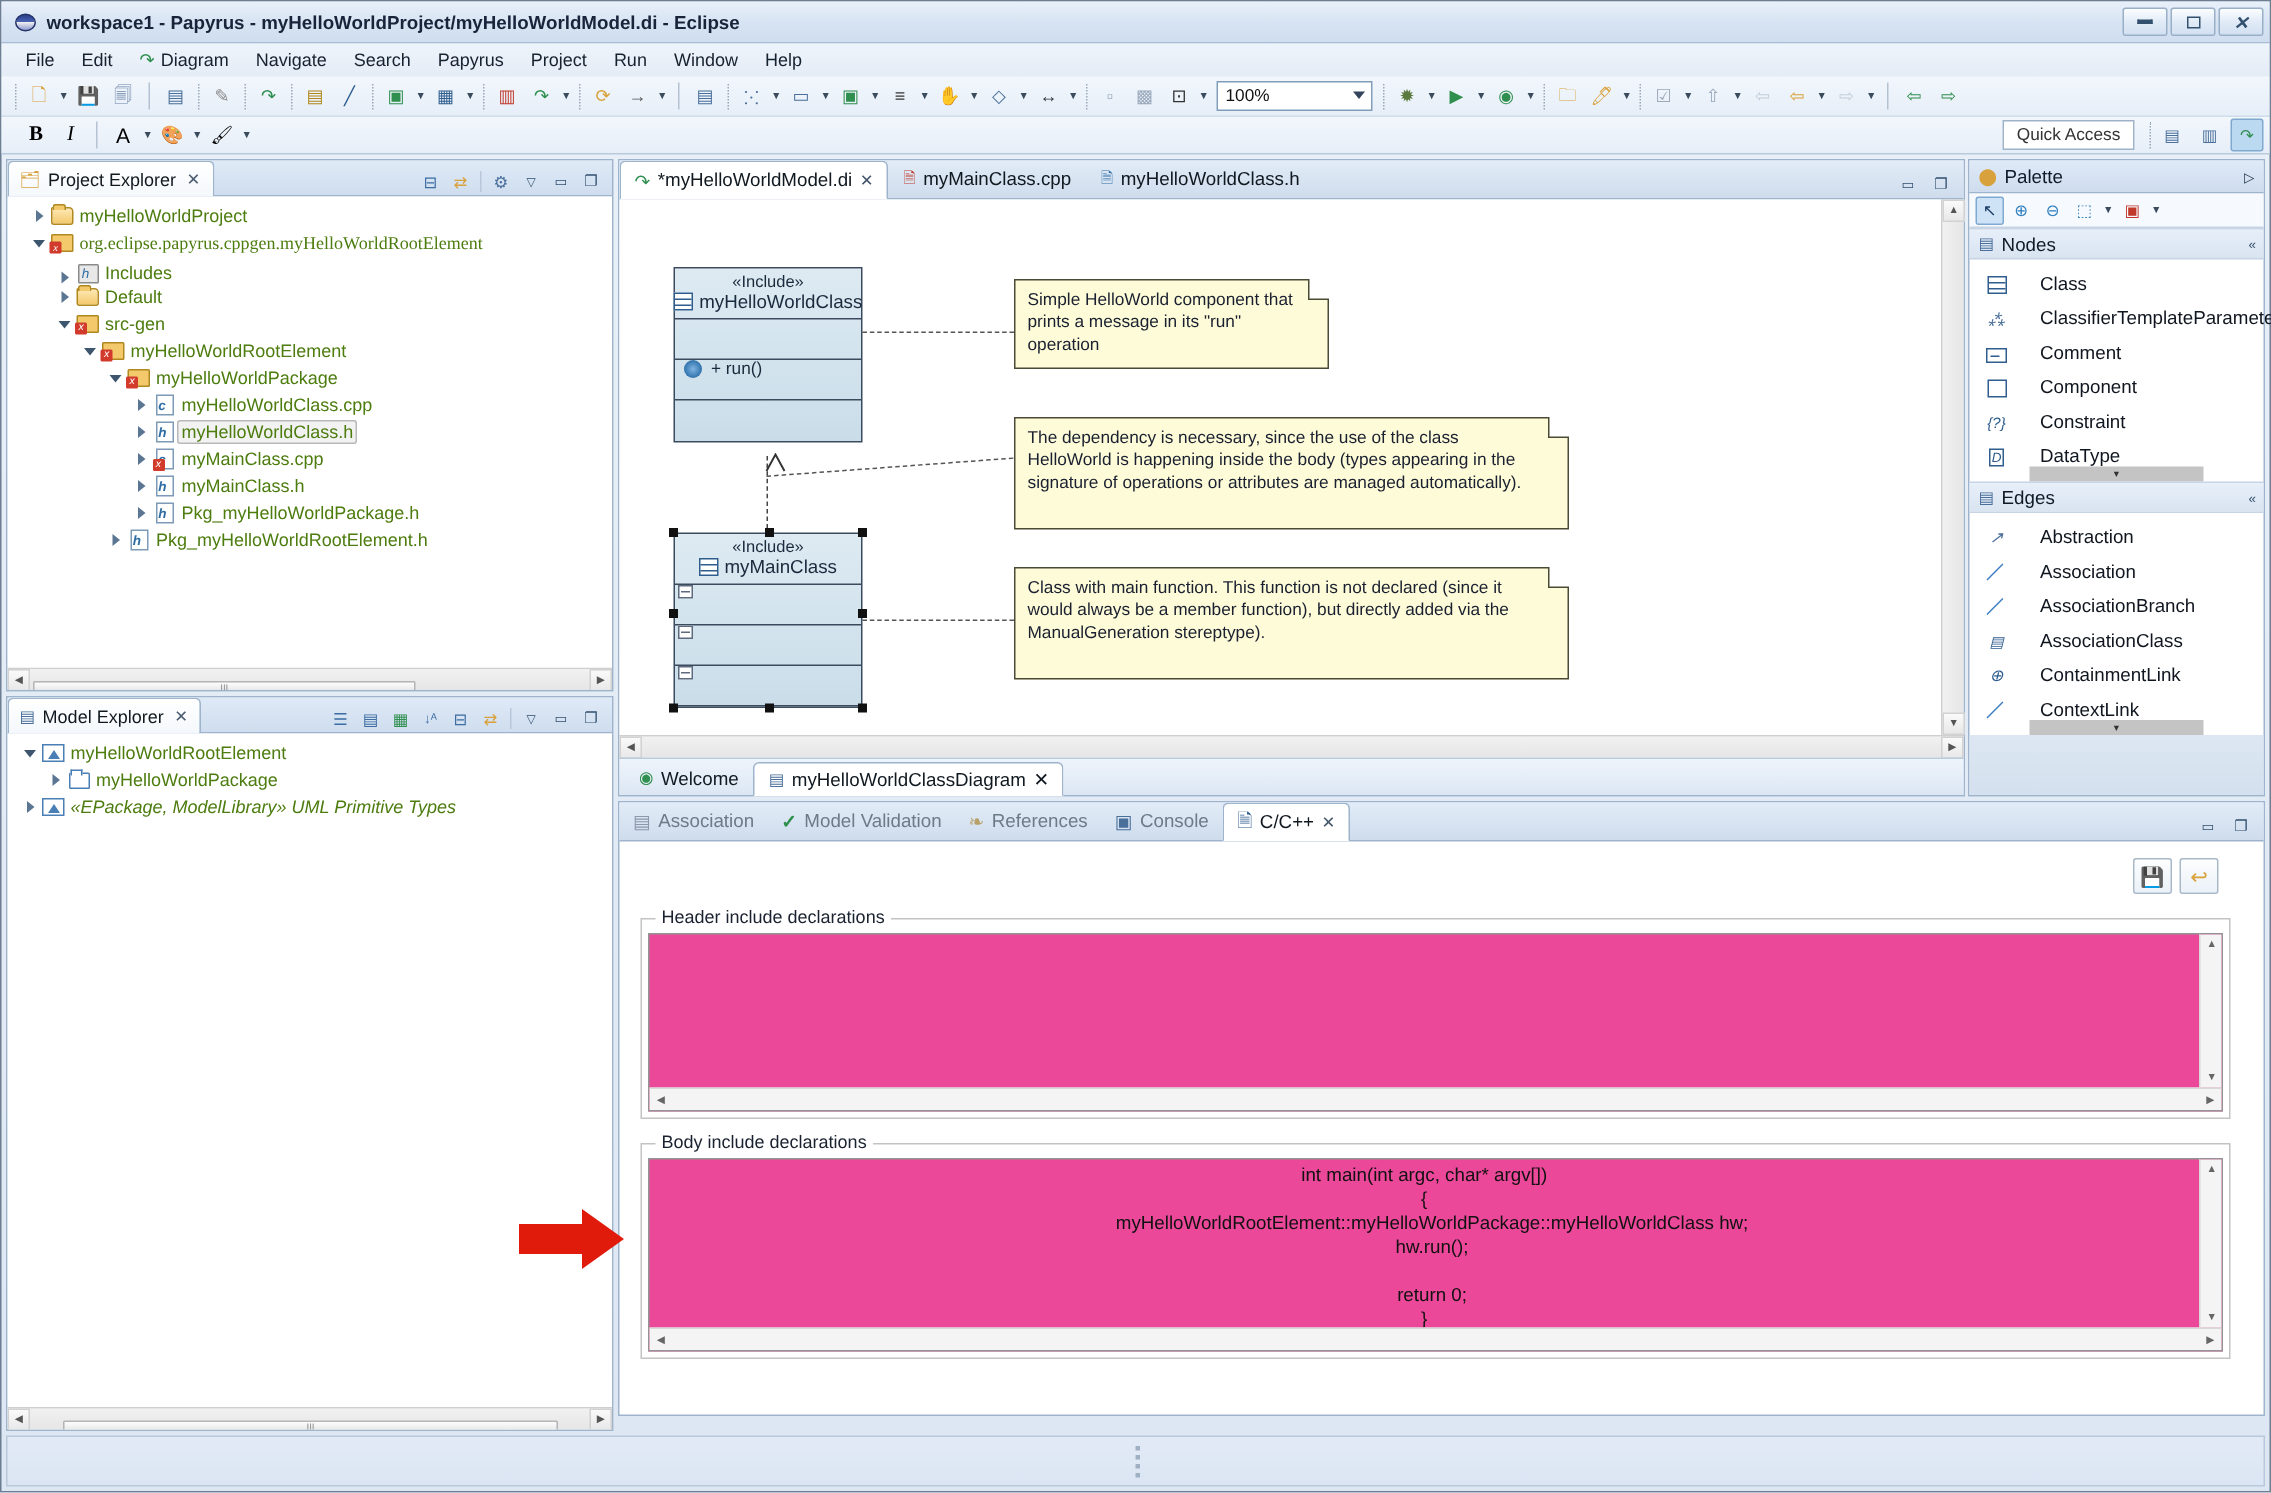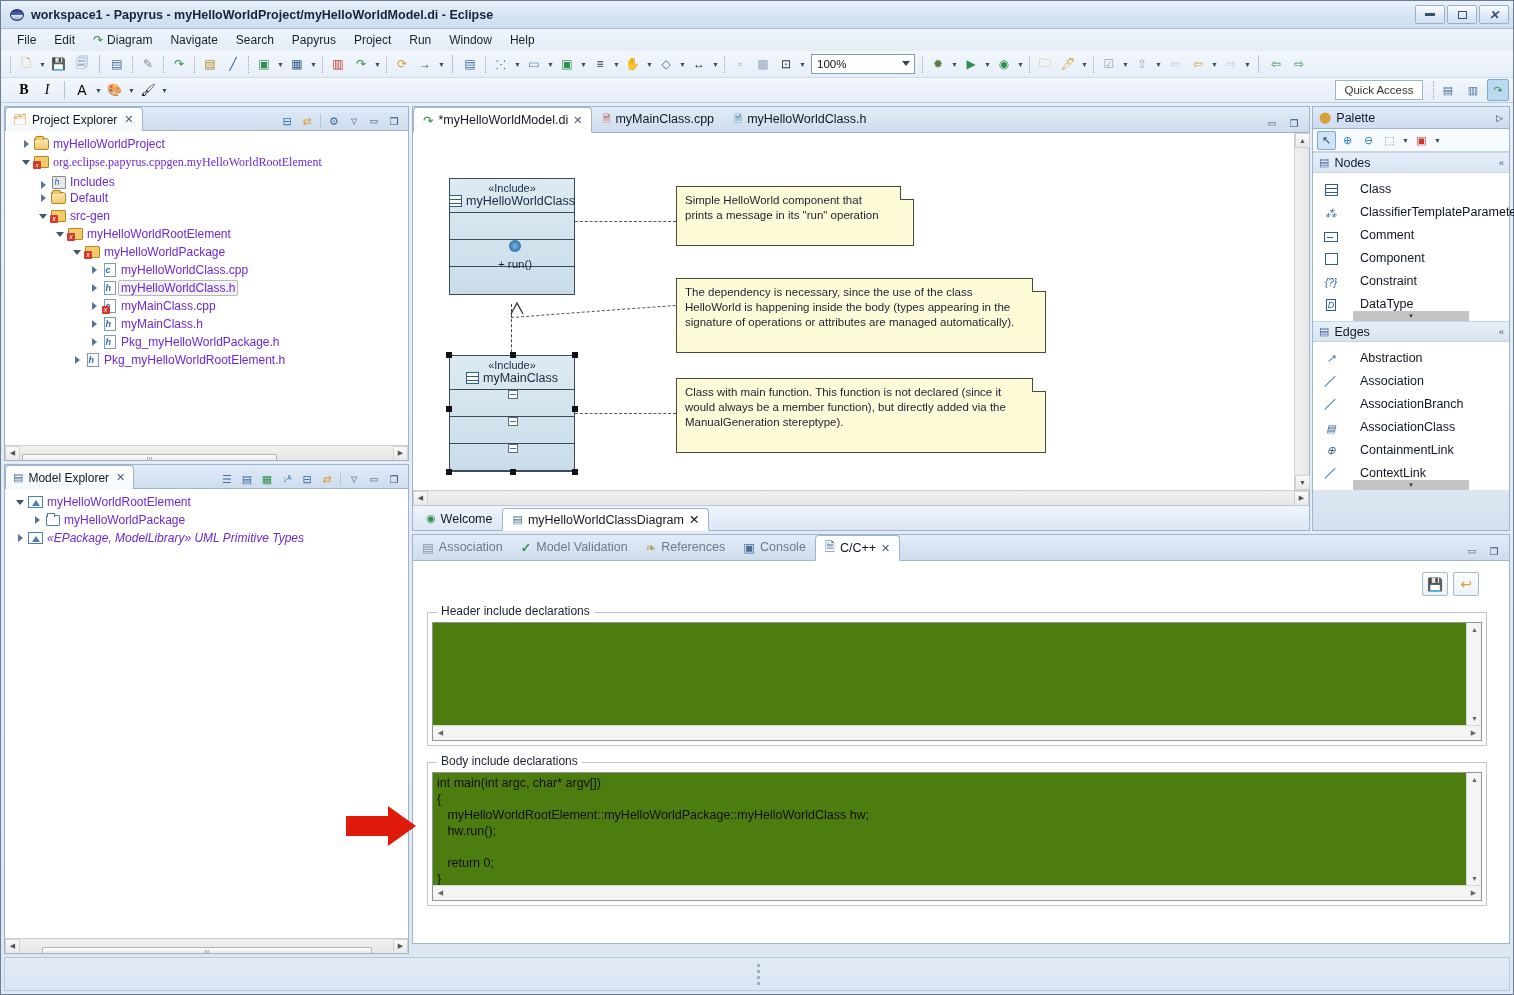--- a/index.html
+++ b/index.html
@@ -146,21 +146,21 @@
   }
   .view-tab .cls { font-size: 11px; color:#4a5c70; margin-left:2px; }
   .view-tools {
     margin-left: auto; display: flex; align-items: center; gap: 2px;
     padding-right: 5px;
   }
   .vt-ico { width: 18px; height:18px; display:flex;align-items:center;justify-content:center; font-size:11px; }
   .view-body { flex: 1; overflow: hidden; position: relative; background: #fff; }
 
   
-  .tree { padding: 4px 0 0 0; font-size: 12px; color: #6d28d9; }
+  .tree { padding: 4px 0 0 0; font-size: 12px; color: #4d7c0f; }
   .tree-row {
     display: flex; align-items: center; height: 18px;
     padding-right: 4px; white-space: nowrap;
   }
   .tw { width: 14px; flex:none; display:flex;align-items:center;justify-content:center;
     font-size: 8px; color: #3d566e; }
   .tw.collapsed::before { content:''; border-left:5px solid #5b7693; border-top:4px solid transparent;
     border-bottom:4px solid transparent; }
   .tw.expanded::before { content:''; border-top:5px solid #3d566e; border-left:4px solid transparent;
     border-right:4px solid transparent; }
@@ -264,22 +264,22 @@
     border-bottom: 1px solid #3b4a5c;
   }
   .uml-stereo { font-size: 11px; }
   .uml-name { font-size: 12.5px; display:flex;align-items:center;justify-content:center;gap:4px; }
   .uml-ico {
     width: 13px; height: 12px; background:#fff;border:1px solid #2f5d8e; flex:none;
     position:relative;
   }
   .uml-ico::before{content:'';position:absolute;left:0;right:0;top:3px;border-top:1px solid #2f5d8e;}
   .uml-ico::after{content:'';position:absolute;left:0;right:0;top:7px;border-top:1px solid #2f5d8e;}
-  .uml-comp { border-bottom:1px solid #3b4a5c; height: 27px; display:flex;align-items:center;
-    padding-left:6px; gap:6px;flex-direction:column; }
+  .uml-comp { border-bottom:1px solid #3b4a5c; height: 27px; display:flex;align-items:flex-start;
+    padding-left:6px; gap:6px; }
   .uml-comp:last-child { border-bottom:none; }
   .op-ico { width:12px;height:12px;border-radius:50%;
     background: radial-gradient(circle at 50% 50%, #7fb3e0 0%, #3b7cb5 60%, #23567f 100%); flex:none;}
   .attr-ico { width:10px;height:9px;background:#fff;border:1px solid #5c6b7d;flex:none;position:relative;}
   .attr-ico::after{content:'';position:absolute;left:1px;right:1px;top:3px;border-top:1px solid #5c6b7d;}
   .sel-handles .hdl {
     position:absolute;width:6px;height:6px;background:#111;
   }
   
   .uml-note {
@@ -379,22 +379,22 @@
     background: linear-gradient(180deg,#fdfefe 0%,#eaf1f8 100%);
     display:flex;align-items:center;justify-content:center;
   }
   .fieldset-box { position: relative; margin-top: 10px; }
   .fs-legend {
     position:absolute; left:10px; top:-8px; background:#fff; padding:0 4px;
     font-size:12px; color:#1a2230;
   }
   .fs-frame { border:1px solid #c3c3c3; padding: 9px 4px 4px 4px; }
   .textarea-box {
-    border: 1px solid #949494; background:#4d7c0f;
-    display:flex; flex-direction:column;
+    border: 1px solid #949494; background:#ec4899;
+    display:flex; flex-direction:column;text-align:center;
   }
   .ta-main { display:flex; }
   .ta-text {
     flex:1; padding: 2px 4px; font-size: 12.5px; color:#111;
     white-space: pre; line-height: 16px; overflow: hidden;
   }
   .ta-vsb { width:15px; border-left:1px solid #d8d8d8; background:#f4f4f4;
     display:flex; flex-direction:column; justify-content:space-between; }
   .ta-hsb { height:15px; border-top:1px solid #d8d8d8; background:#f4f4f4;
     display:flex; align-items:center; justify-content:space-between; }
@@ -819,21 +819,21 @@
                   <i class="hdl" style="right:-4px;top:-4px;"></i>
                   <i class="hdl" style="left:-4px;top:50px;"></i>
                   <i class="hdl" style="right:-4px;top:50px;"></i>
                   <i class="hdl" style="left:-4px;bottom:-4px;"></i>
                   <i class="hdl" style="left:60px;bottom:-4px;"></i>
                   <i class="hdl" style="right:-4px;bottom:-4px;"></i>
                 </div>
               </div>
 
               <div class="dash-link" style="left:162px;top:88px;width:101px;"></div>
-              <div class="uml-note" style="left:263px;top:53px;width:238px;height:60px;">
+              <div class="uml-note" style="left:263px;top:53px;width:210px;height:60px;">
                 <span class="fold"></span>
                 <span style="white-space:pre-line;display:block;">Simple HelloWorld component that
 prints a message in its "run" operation</span>
               </div>
 
               <div class="dash-link" style="left:98px;top:184px;width:165px;transform:rotate(-4.2deg);transform-origin:left center;"></div>
               <div class="uml-note" style="left:263px;top:145px;width:370px;height:75px;">
                 <span class="fold"></span>
                 <span style="white-space:pre-line;display:block;">The dependency is necessary, since the use of the class
 HelloWorld is happening inside the body (types appearing in the

